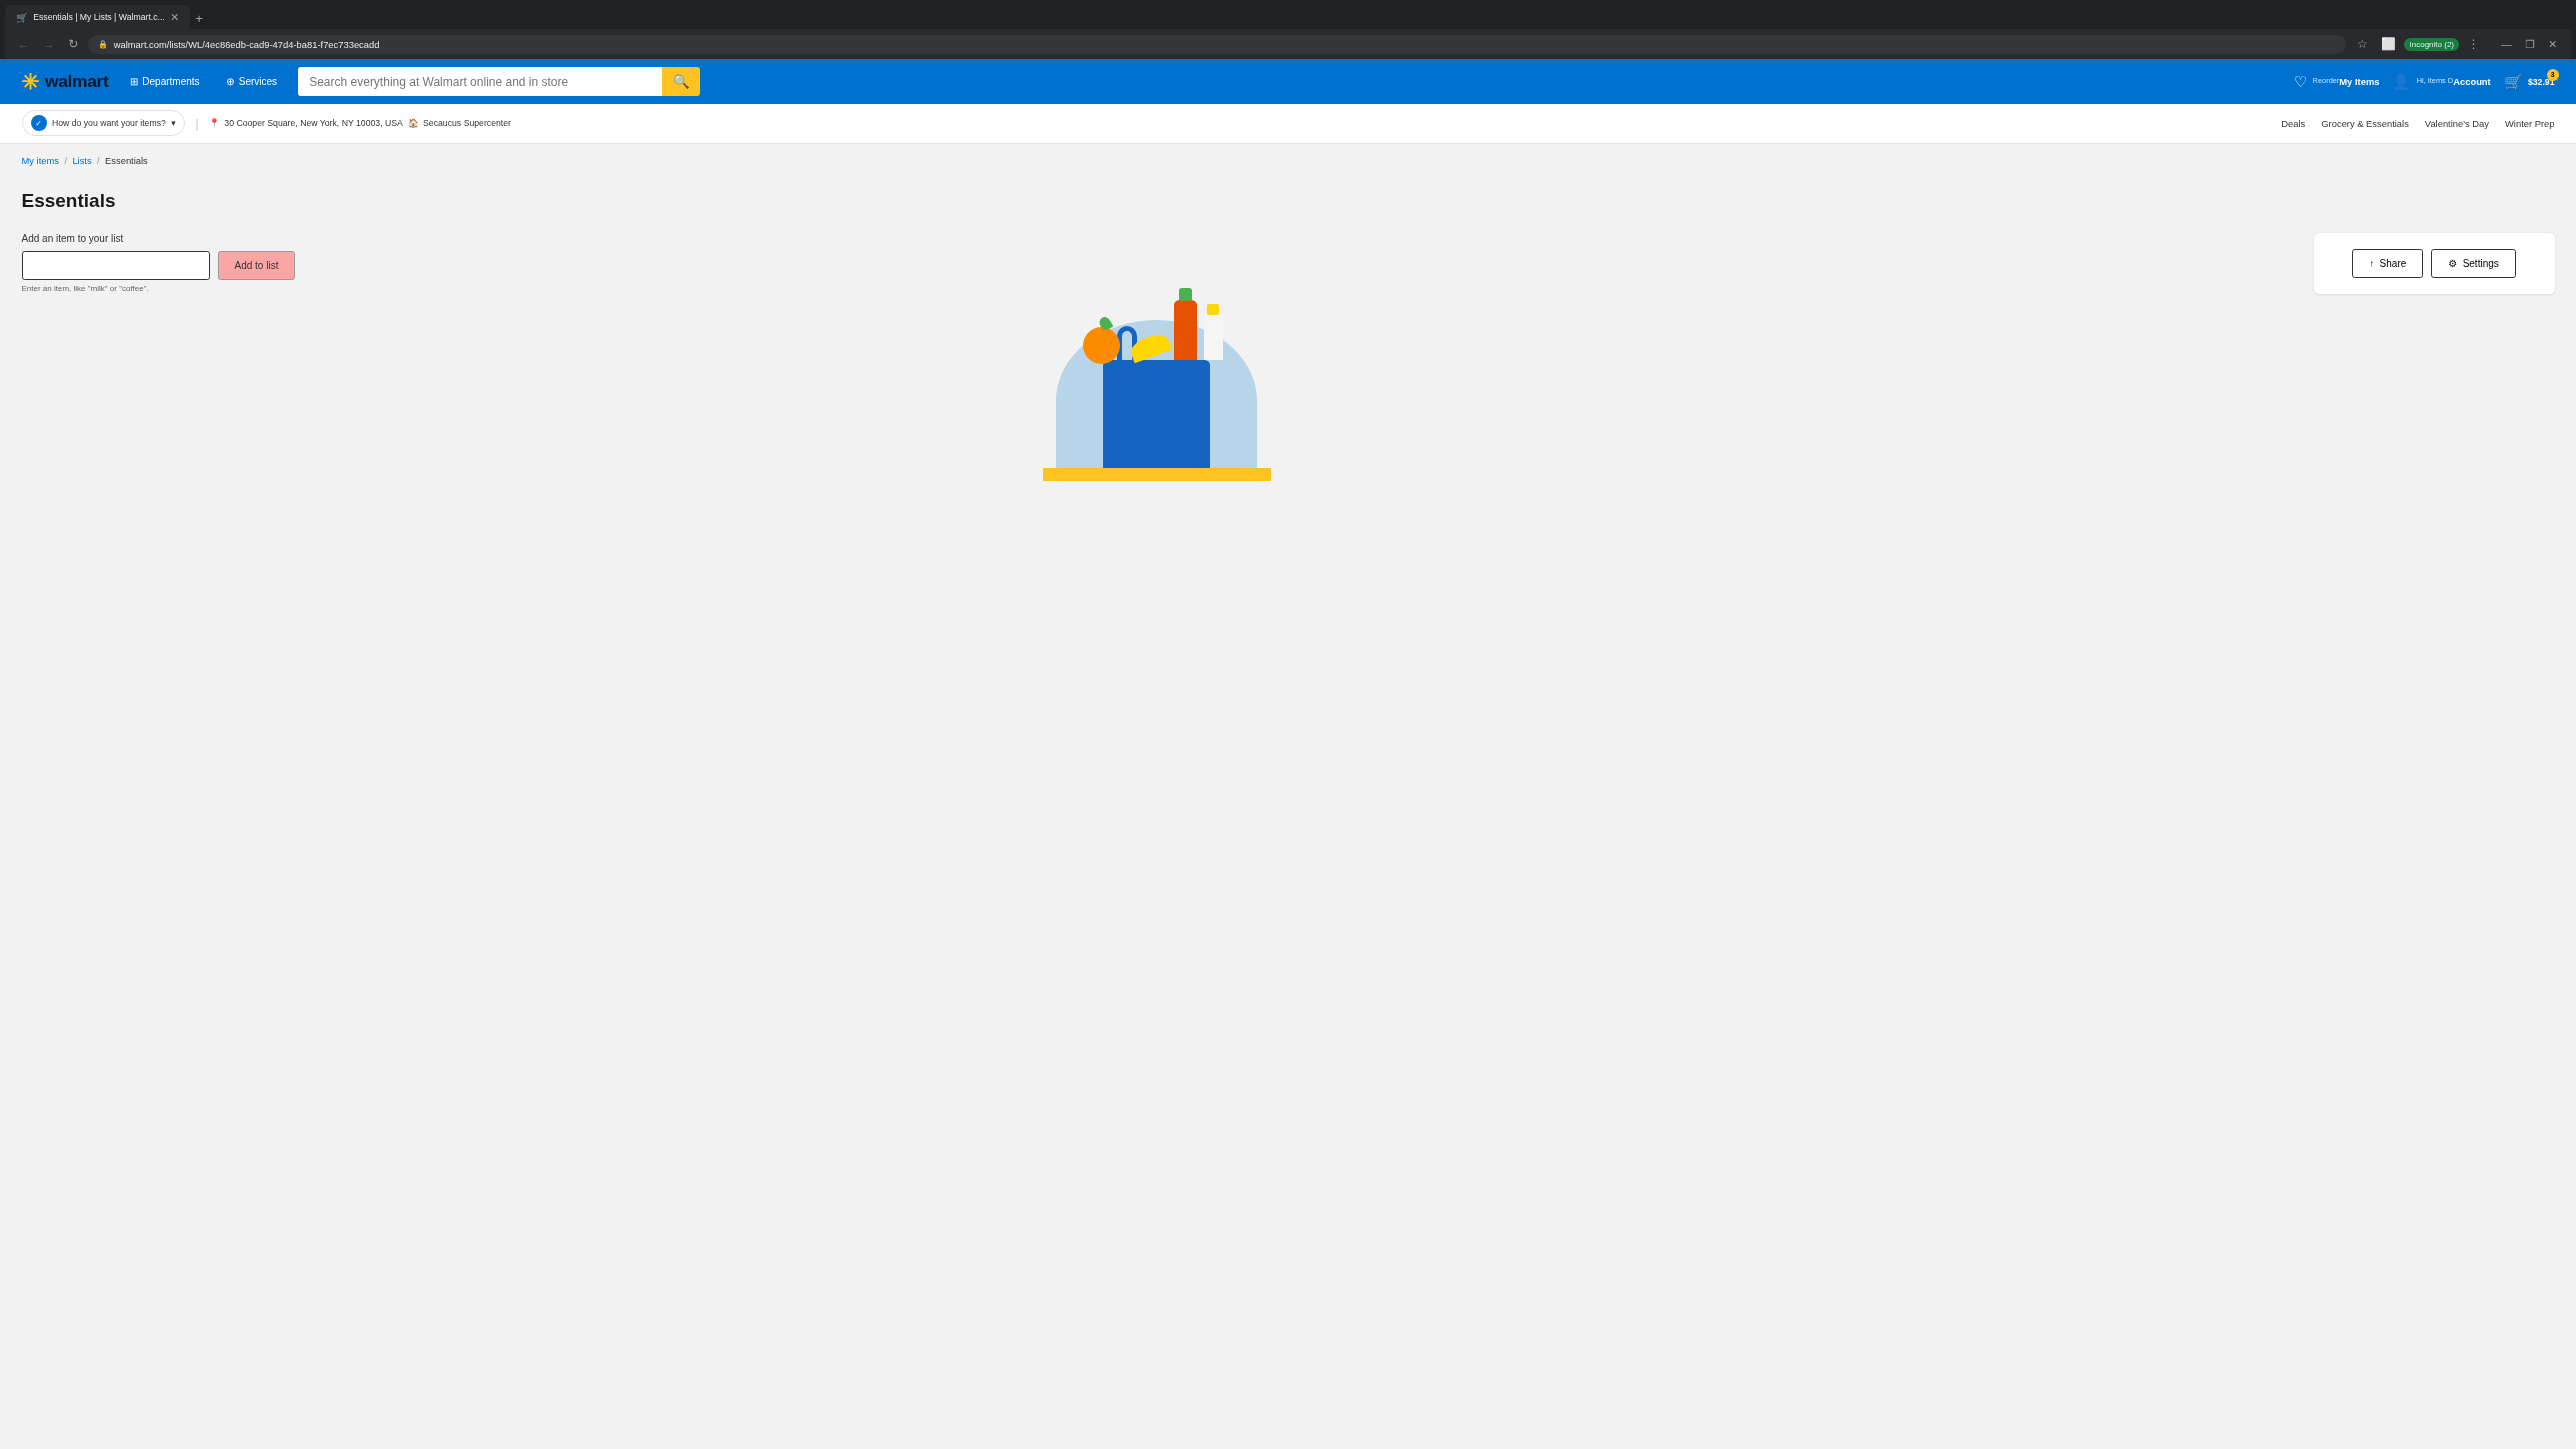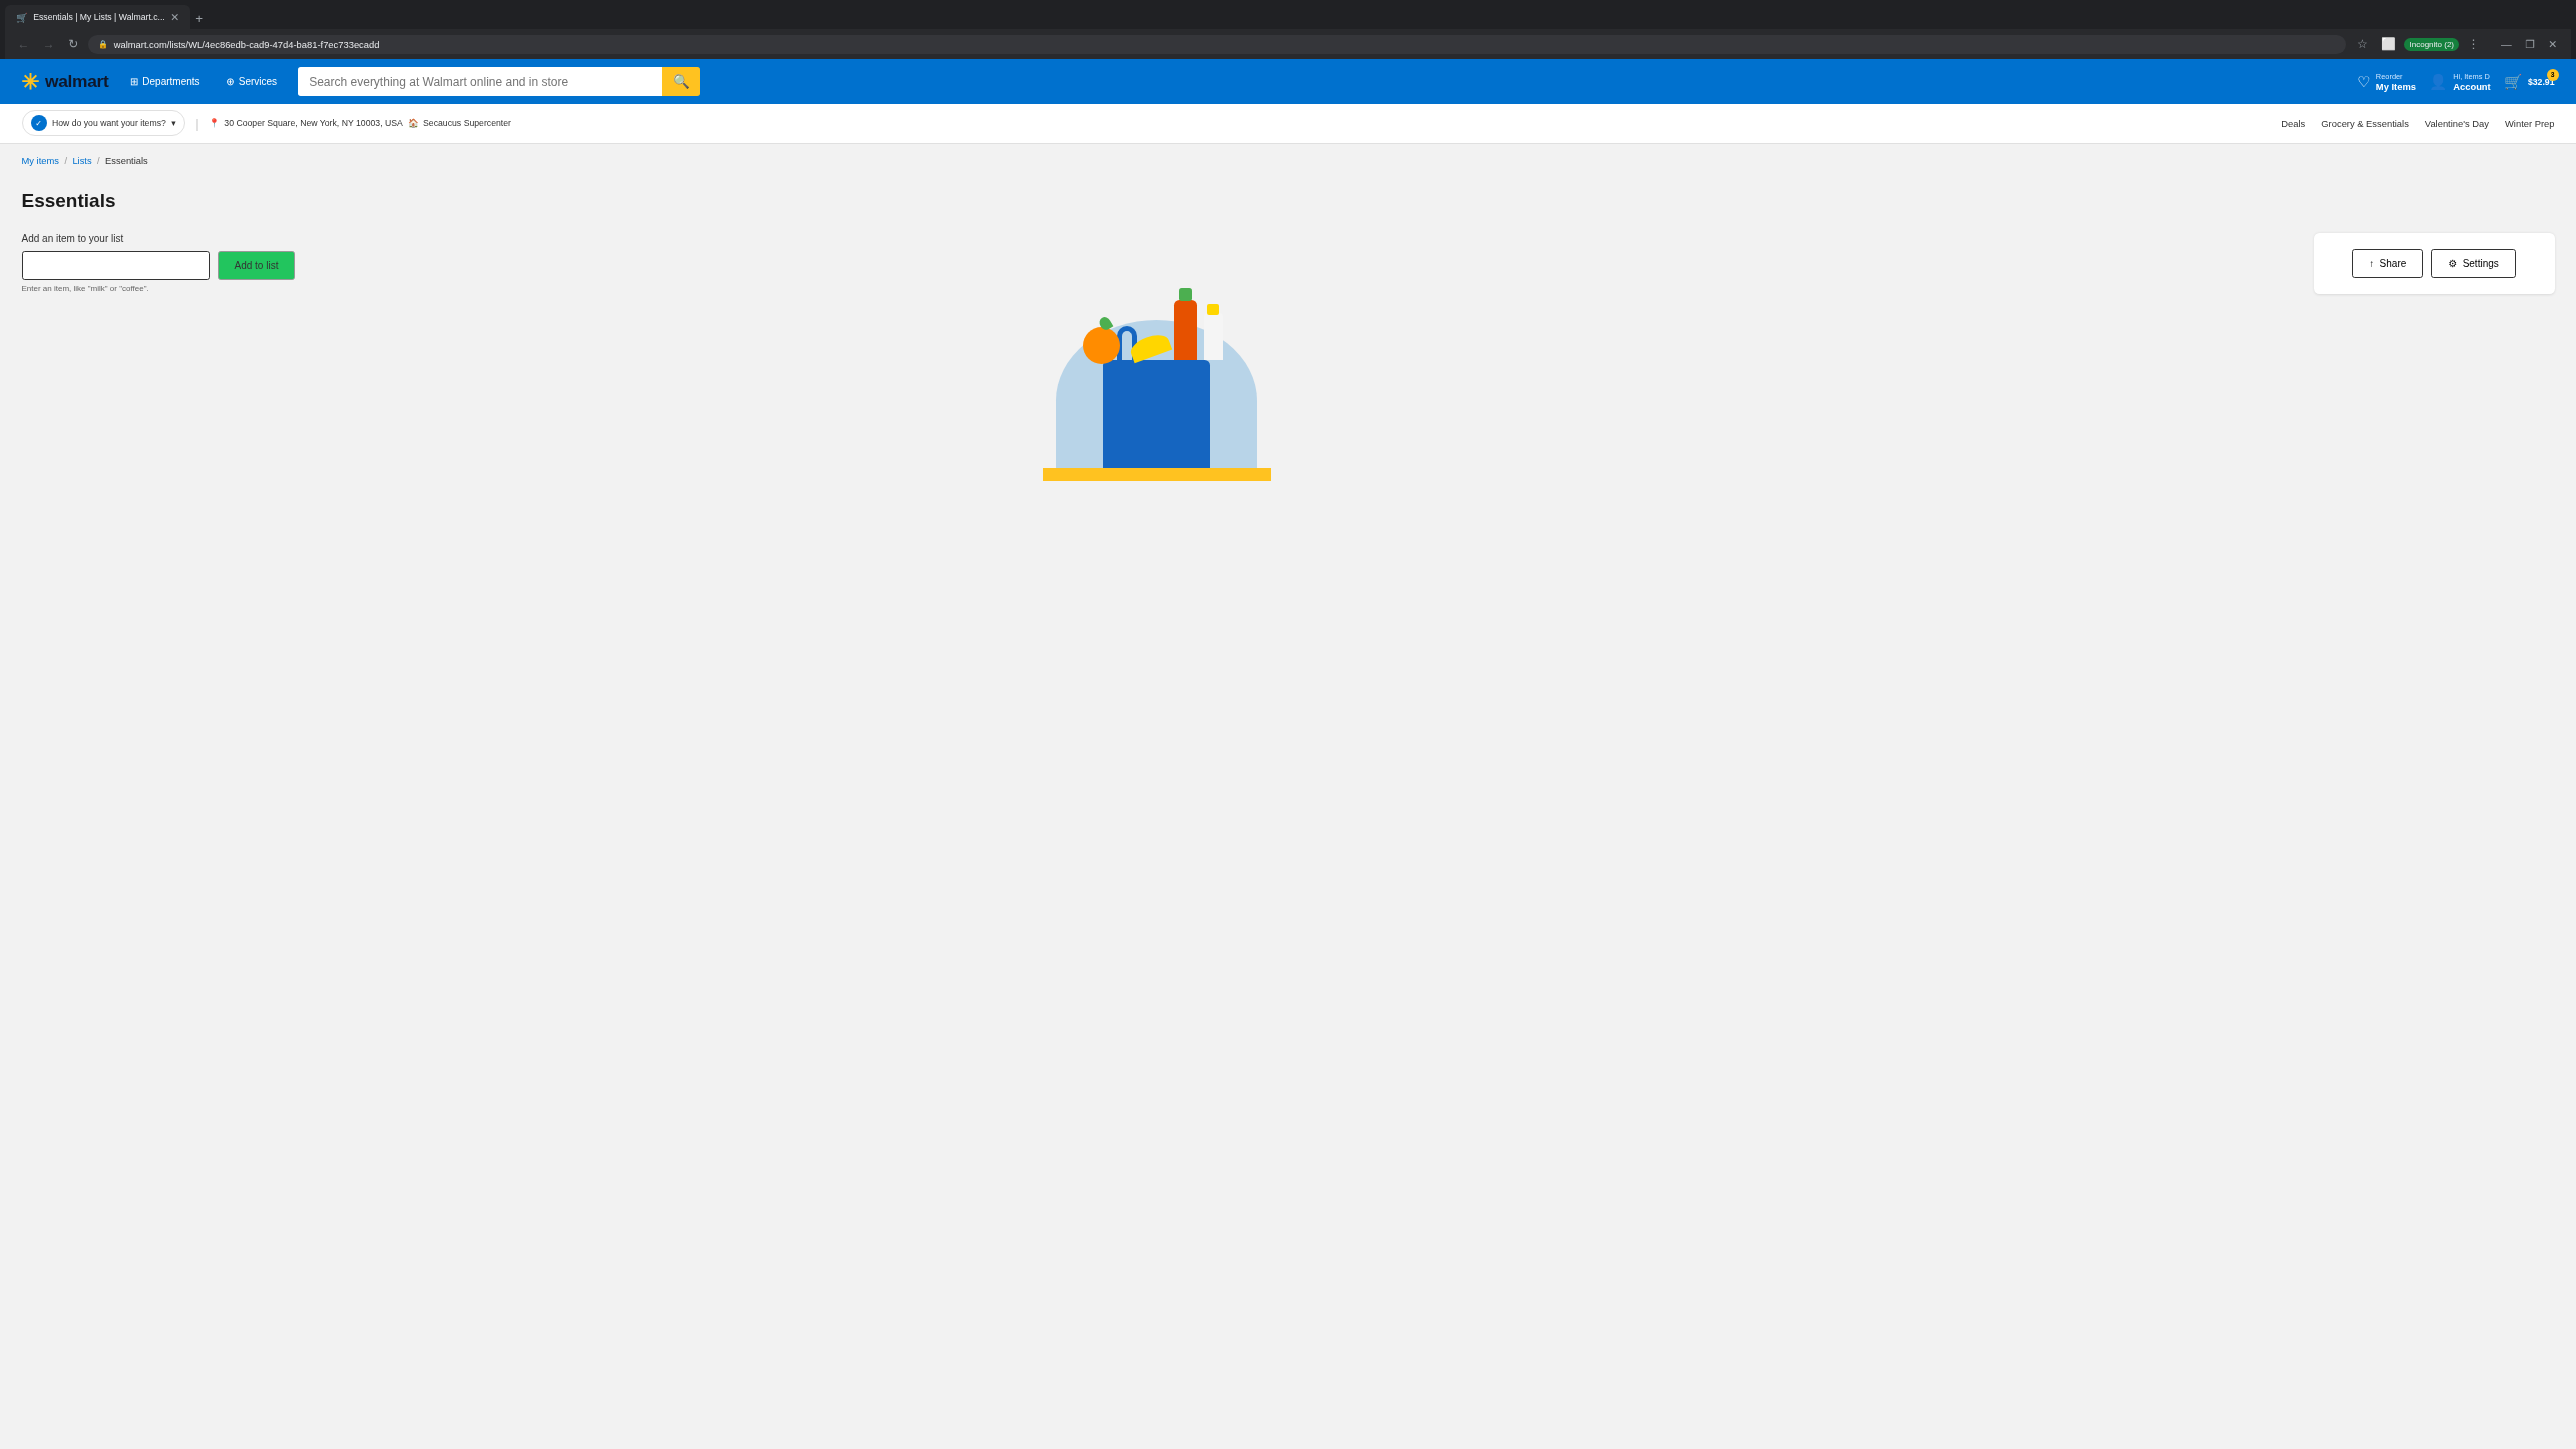--- a/index.html
+++ b/index.html
@@ -33,21 +33,21 @@
     
     .nav-item { color: white; display: flex; align-items: center; gap: 4px; font-size: 10px; cursor: pointer; padding: 2.7px 5.4px; border-radius: 2.7px; white-space: nowrap; }
     
     .search-bar { flex: 1; display: flex; max-width: 402px; }
     .search-input { flex: 1; padding: 6.7px 10.7px; border: none; border-radius: 2.7px 0 0 2.7px; font-size: 12px; outline: none; }
     .search-btn { background: #ffc220; border: none; padding: 6.7px 10.7px; border-radius: 0 2.7px 2.7px 0; cursor: pointer; font-size: 13.4px; }
     
     .header-actions { display: flex; align-items: center; gap: 13.4px; margin-left: auto; }
     .header-action { color: white; display: flex; align-items: center; gap: 5.4px; cursor: pointer; text-decoration: none; }
     .action-icon { font-size: 14.8px; }
-    .action-text { display: flex; flex-direction: column; }
+    .action-text { display: flex; flex-direction: row; }
     .action-label { font-size: 7.4px; color: #cce5ff; }
     .action-main { font-size: 9.4px; font-weight: bold; color: white; }
     .cart-badge { position: relative; }
     .badge-count { position: absolute; top: -4px; right: -4px; background: #ffc220; color: #000; border-radius: 50%; width: 12px; height: 12px; font-size: 6.7px; font-weight: bold; display: flex; align-items: center; justify-content: center; }
     .cart-total { font-size: 8.7px; font-weight: bold; text-align: center; }
 
     
     .sub-nav { background: white; padding: 6.7px 21.5px; display: flex; align-items: center; gap: 0; border-bottom: 0.7px solid #e0e0e0; }
     .delivery-selector { display: flex; align-items: center; gap: 5.4px; font-size: 8.7px; color: #333; cursor: pointer; padding: 4px 8px; border-radius: 13.4px; border: 0.7px solid #e0e0e0; }
     .divider { color: #ccc; margin: 0 10.7px; font-size: 13.4px; }
@@ -69,21 +69,21 @@
     .main-content { padding: 13.4px 21.5px; background: #f2f2f2; min-height: 402px; }
     .page-title { font-size: 19px; font-weight: bold; color: #1a1a1a; margin-bottom: 21.5px; }
     
     .content-area { display: flex; gap: 21.5px; }
     .left-content { flex: 1; }
     
     .add-item-section { margin-bottom: 21.5px; }
     .add-item-label { font-size: 10px; color: #333; margin-bottom: 6.7px; font-weight: 500; }
     .add-item-row { display: flex; align-items: center; gap: 8px; }
     .add-item-input { width: 188px; padding: 8px 10.7px; border: 1.3px solid #333; border-radius: 2.7px; font-size: 10px; background: white; outline: none; }
-    .add-item-btn { padding: 8px 16px; background: #22c55e; border: 1.3px solid #999; border-radius: 2.7px; font-size: 10px; color: #333; cursor: pointer; font-weight: 500; }
+    .add-item-btn { padding: 8px 16px; background: #fca5a5; border: 1.3px solid #999; border-radius: 2.7px; font-size: 10px; color: #333; cursor: pointer; font-weight: 500; }
     .input-hint { font-size: 8px; color: #666; margin-top: 4px; }
 
     
     .right-panel { width: 241px; }
     .right-card { background: white; border-radius: 5.4px; padding: 16px; box-shadow: 0 0.7px 2.7px rgba(0,0,0,0.1); }
     .card-actions { display: flex; gap: 8px; justify-content: center; }
     .card-btn { padding: 8px 16px; border: 1.3px solid #333; border-radius: 2.7px; background: white; font-size: 10px; cursor: pointer; display: flex; align-items: center; gap: 5.4px; font-weight: 500; }
 
     
     .illustration-area { display: flex; justify-content: center; margin-top: 27px; }

